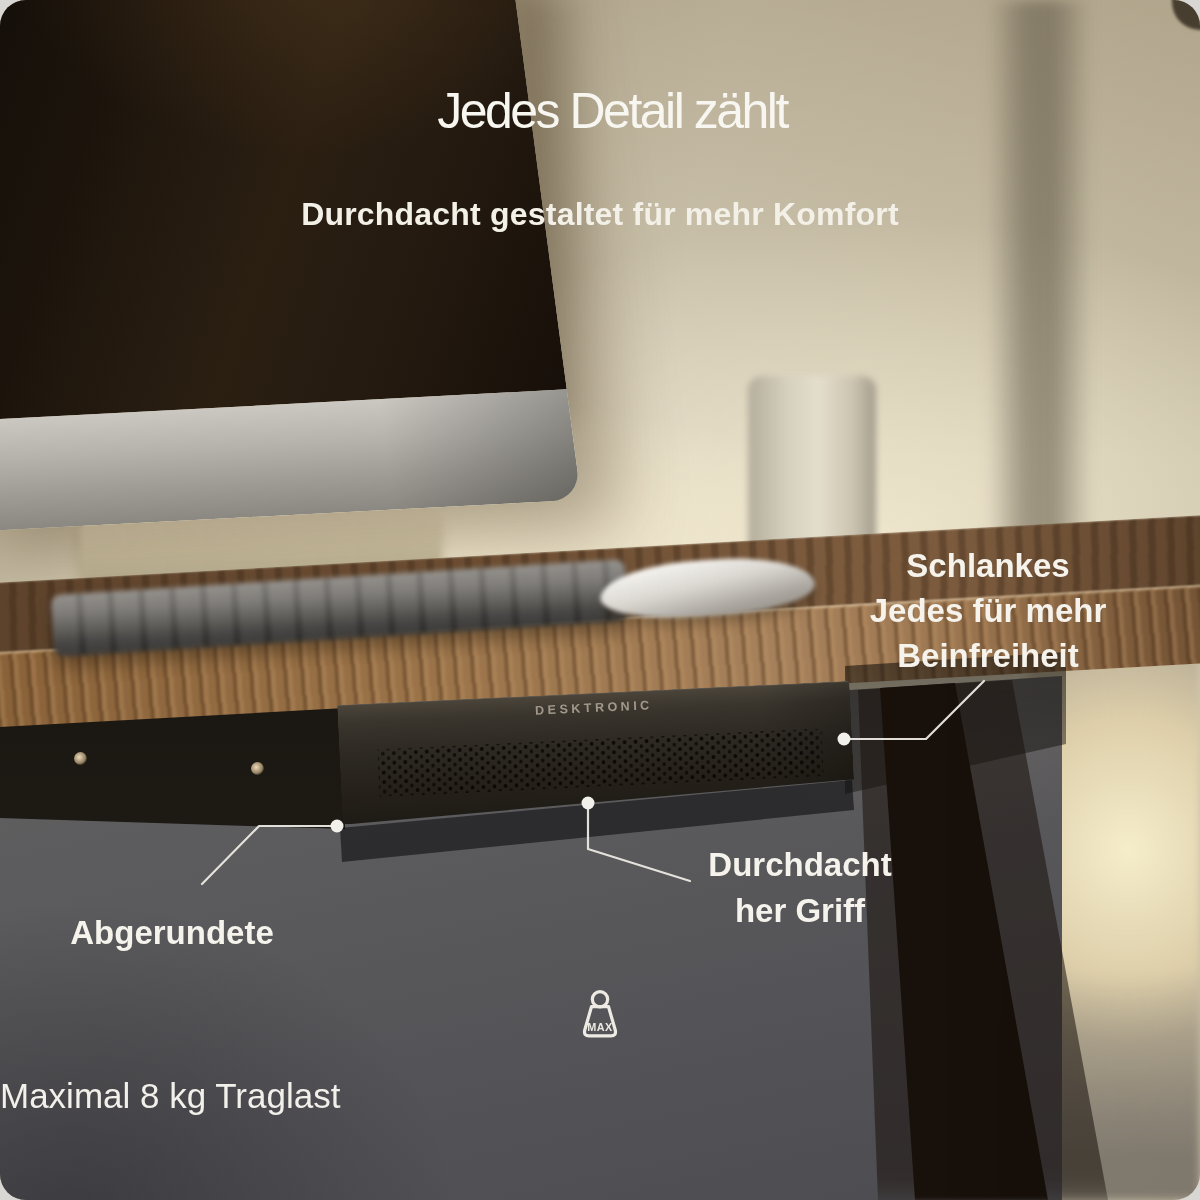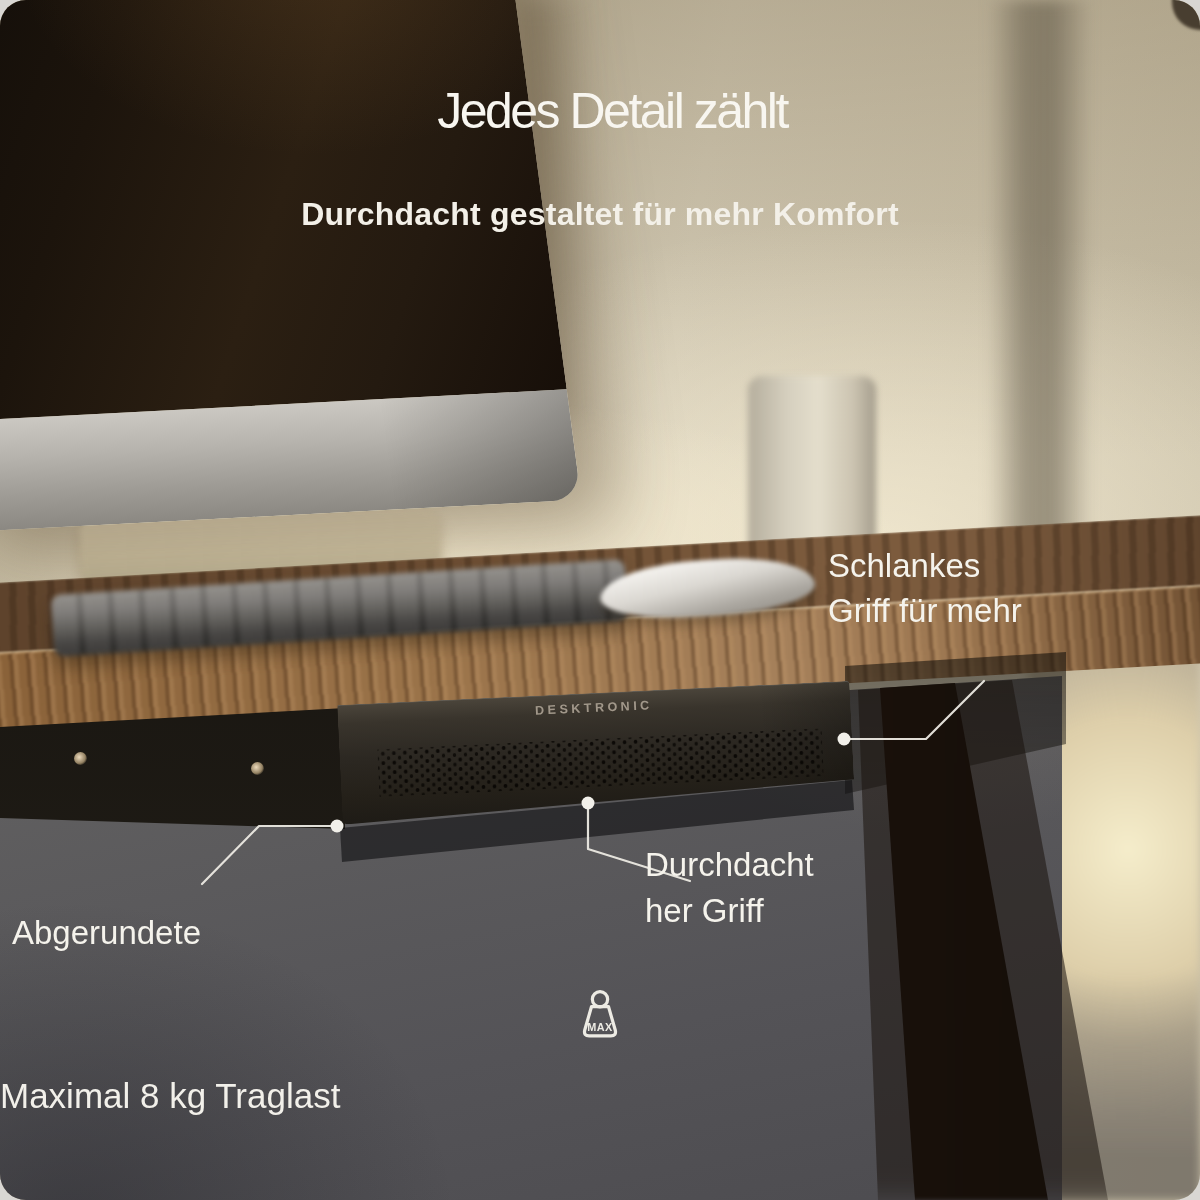--- a/index.html
+++ b/index.html
@@ -96,21 +96,21 @@
       radial-gradient(circle, rgba(7,5,3,.95) 1.5px, rgba(7,5,3,0) 2.2px),
       radial-gradient(circle, rgba(7,5,3,.8) 1.4px, rgba(7,5,3,0) 2.1px);
     background-size:11px 9.5px,11px 9.5px;background-position:0 0,5.5px 4.8px;
     -webkit-mask-image:radial-gradient(88% 130% at 50% 50%,#000 55%,rgba(0,0,0,0) 98%);
     mask-image:radial-gradient(88% 130% at 50% 50%,#000 55%,rgba(0,0,0,0) 98%);}
   
   .lines-svg{left:0;top:0;}
   .headline{left:0;width:100%;text-align:center;color:#f8f6f0;}
   .title{top:82px;font-size:50px;font-weight:400;letter-spacing:-2.5px;margin-left:12px;}
   .subtitle{top:196px;font-size:32px;font-weight:700;color:#f3f0e8;letter-spacing:.2px;}
-  .callout{color:#f5f3ec;font-size:33px;line-height:45px;font-weight:400;}
+  .callout{color:#f5f3ec;font-size:33px;line-height:45px;text-align:center;font-weight:700;}
   .co-slim{left:828px;top:543px;width:320px;}
   .co-round{left:12px;top:898px;width:320px;line-height:46px;margin-top:12px;}
   .co-ergo{left:645px;top:842px;width:310px;line-height:46px;}
   .max-icon{left:574px;top:988px;}
   .max-label{left:0;width:100%;top:1076px;text-align:left;color:#f2f0ea;font-size:35px;font-weight:400;}
 </style>
 </head>
 <body>
 
 <div class="card">
@@ -156,21 +156,22 @@
       <circle cx="337" cy="826" r="6.5"></circle>
       <circle cx="588" cy="803" r="6.5"></circle>
     </g>
   </svg>
 
   <div class="abs headline title">Jedes Detail zählt</div>
   <div class="abs headline subtitle">Durchdacht gestaltet für mehr Komfort</div>
 
   <div class="abs callout co-slim">
     <div>Schlankes</div>
-    <div>Griff für mehr</div>
+    <div>Jedes für mehr</div>
+    <div>Beinfreiheit</div>
   </div>
   <div class="abs callout co-round">
     <div>Abgerundete</div>
   </div>
   <div class="abs callout co-ergo">
     <div>Durchdacht</div>
     <div>her Griff</div>
   </div>
 
   <svg class="abs max-icon" width="52" height="58" viewBox="0 0 64 72">

